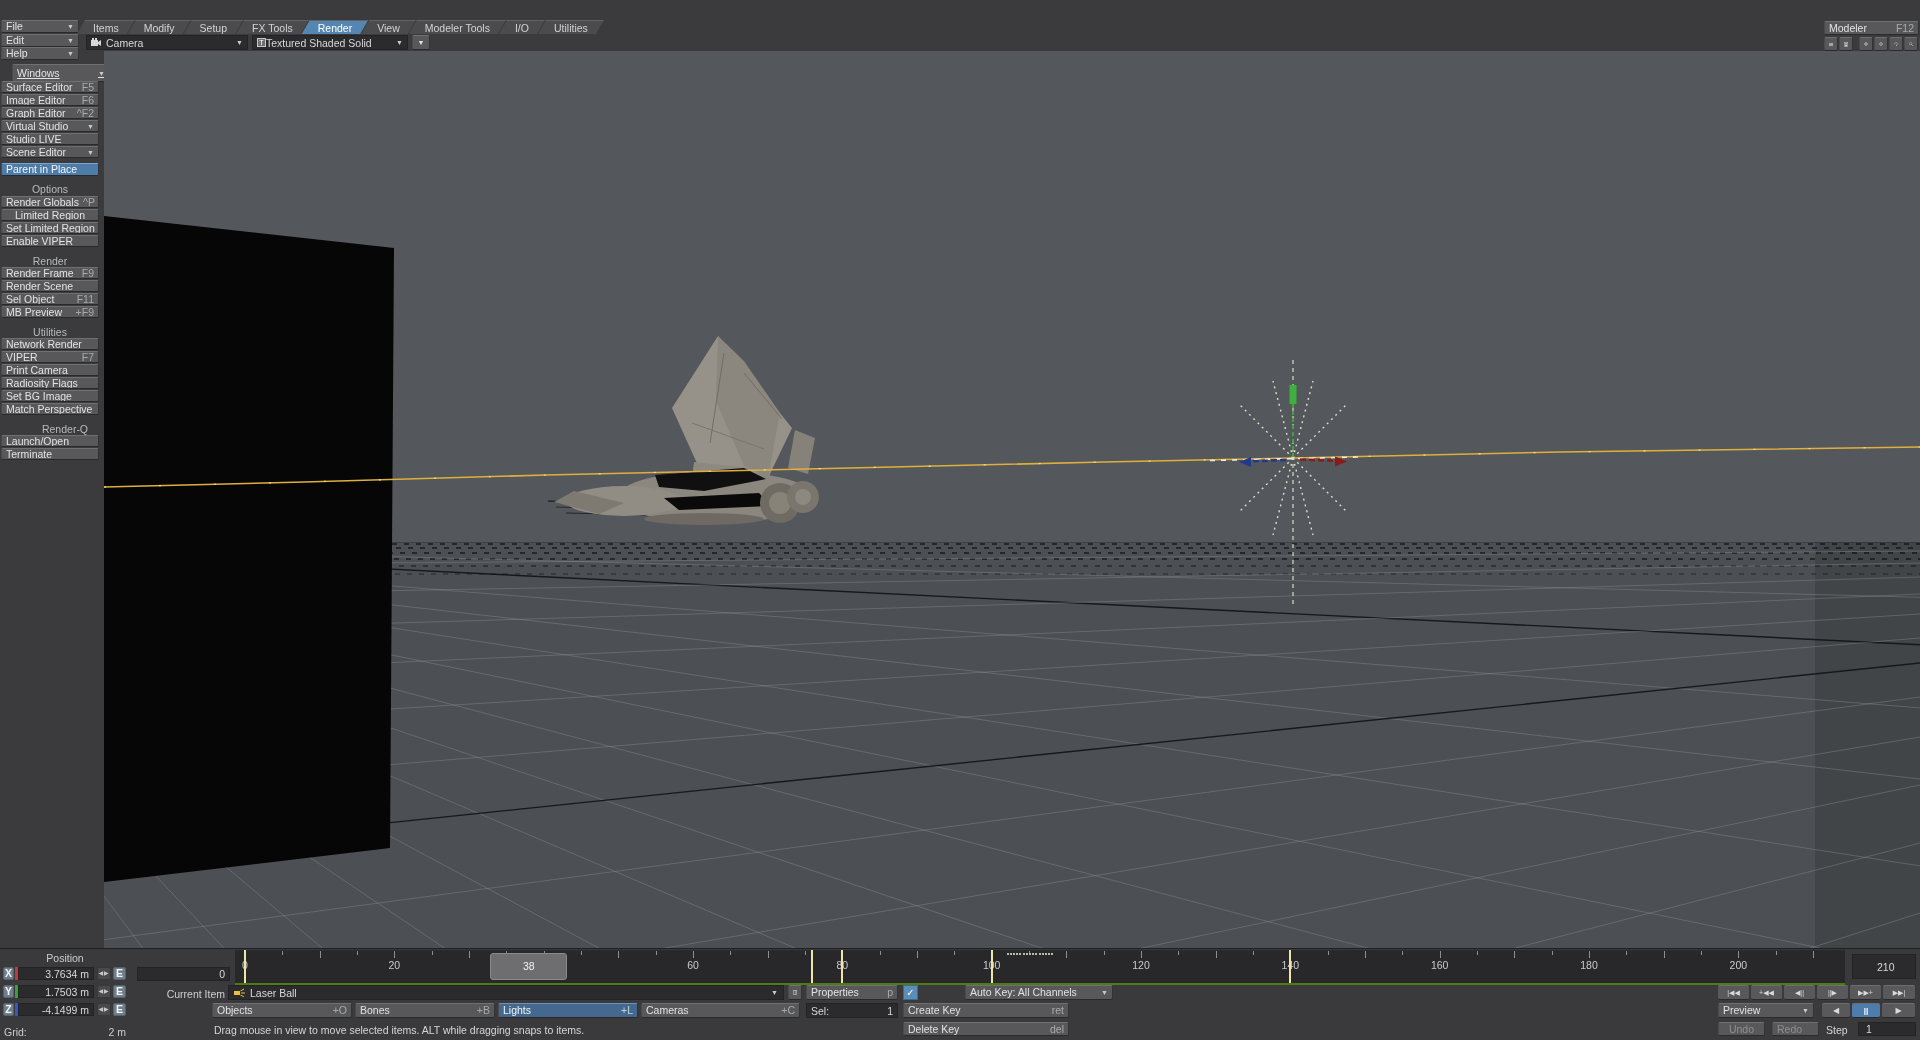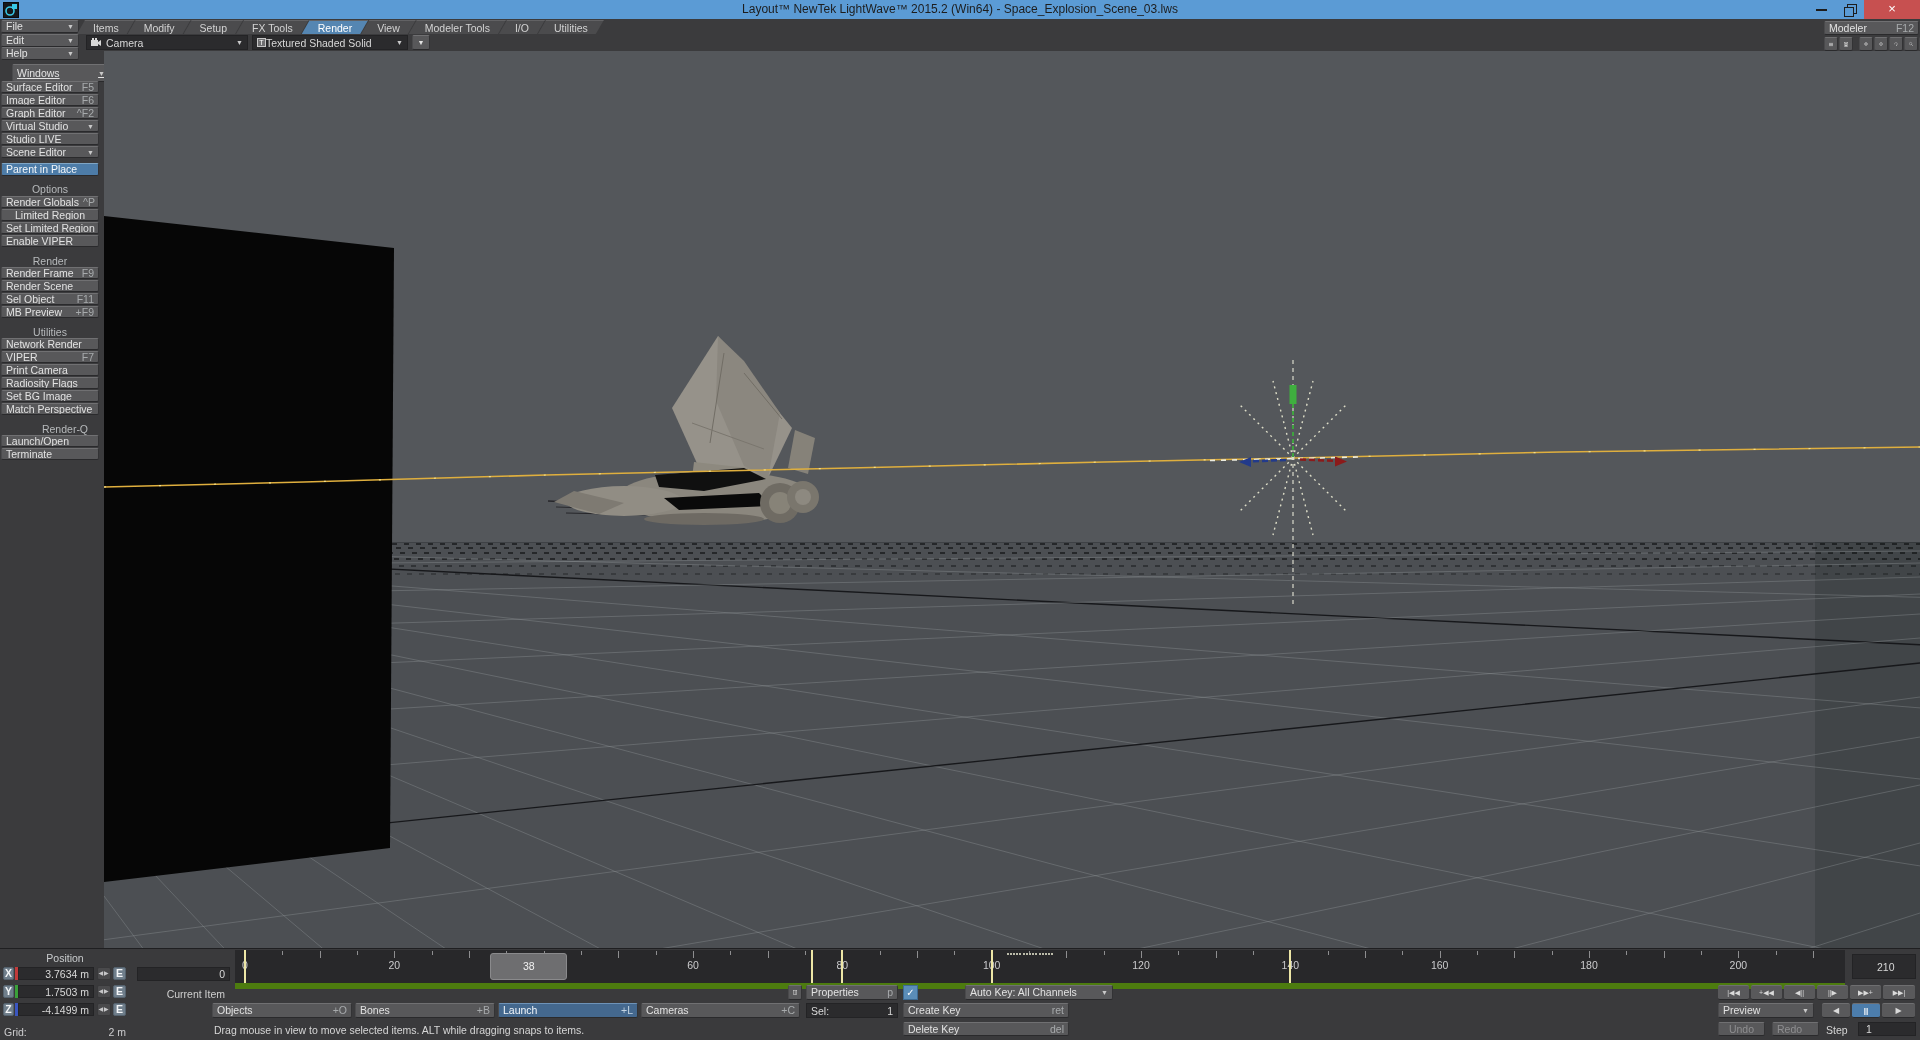--- a/index.html
+++ b/index.html
@@ -33,21 +33,21 @@
   .tab.active{background:#5586B2;color:#FFFFFF;}
   
   #viewport{left:104px;top:51px;width:1816px;height:897px;background:#54575B;}
   #ground{left:0;top:491px;width:1816px;height:406px;background:#4C4F53;}
   #horizon{left:0;top:491px;width:1816px;height:1px;background:#3E4145;}
   .speck{left:0;width:1816px;height:2px;
        background:repeating-linear-gradient(90deg,rgba(16,17,19,.65) 0 5px,transparent 5px 12px);}
   #scene{left:0;top:0;}
   
   #bottom{left:0;top:948px;width:1920px;height:92px;background:#3A3A3C;border-top:1px solid #1F1F21;}
-  #ruler{left:235px;top:1px;width:1610px;height:33px;background:#28282A;border-bottom:6px solid #4d7c0f;}
+  #ruler{left:235px;top:1px;width:1610px;height:33px;background:#28282A;border-bottom:2px solid #4d7c0f;}
   .tick{position:absolute;top:1px;width:1px;background:#8E8E90;}
   .rlabel{position:absolute;top:9px;width:40px;margin-left:-20px;text-align:center;color:#CBCBCD;}
   .keyline{position:absolute;top:0;width:2px;height:33px;background:#EDE6A6;}
   .dopedot{position:absolute;top:3px;width:2px;height:2px;background:#BCBCAA;}
   #slider{position:absolute;top:3px;width:77px;height:27px;background:#6E6E70;border:1px solid #8A8A8C;
        border-radius:3px;box-sizing:border-box;text-align:center;line-height:25px;color:#F2F2F2;}
   .xyzbox{background:#6F7E8B;border:1px solid #55626E;box-sizing:border-box;color:#F4F6F8;
        text-align:center;line-height:11px;font-weight:bold;border-radius:2px;}
   .stripe{width:3px;height:13px;}
   .stepper{background:#4A4A4C;border:1px solid #38383A;border-radius:2px;box-sizing:border-box;
@@ -57,37 +57,20 @@
        line-height:13px;letter-spacing:0;}
   .tbtn.blue{background:#4C7DAC;color:#fff;}
   .dim{color:#8E8E90;}
   svg{display:block;}
 </style>
 </head>
 <body>
 
 <div id="app">
 
-  <div class="ab" id="titlebar">
-    <div class="ab" style="left:3px;top:2px;width:14px;height:14px;background:#16181c;border:1px solid #0a0b0d;">
-      <svg width="14" height="14" viewBox="0 0 14 14">
-          <circle cx="6" cy="8" r="4" fill="none" stroke="#39c7e6" stroke-width="1.6"></circle>
-          <rect x="8" y="1" width="5" height="5" fill="#39c7e6"></rect>
-        </svg>
-    </div>
-    <div class="ab title">Layout™ NewTek LightWave™ 2015.2 (Win64) - Space_Explosion_Scene_03.lws</div>
-    <div class="ab wbtn" style="left:1806px;width:30px;">
-      <div class="ab" style="left:10px;top:9px;width:11px;height:2px;background:#1d1d1d;"></div>
-    </div>
-    <div class="ab wbtn" style="left:1836px;width:28px;">
-      <div class="ab" style="left:11px;top:4px;width:8px;height:8px;border:1px solid #1d1d1d;"></div>
-      <div class="ab" style="left:8px;top:7px;width:8px;height:8px;border:1px solid #1d1d1d;background:#5B9BD5;"></div>
-    </div>
-    <div class="ab wbtn" id="close-btn" style="left:1864px;width:56px;">×</div>
-  </div>
 
   <div class="ab btn dd" style="left:1px;top:20px;width:78px;height:13px;">
     <span>File</span>
       <span class="arr">▼</span>
   </div>
   <div class="ab btn dd" style="left:1px;top:34px;width:78px;height:13px;">
     <span>Edit</span>
       <span class="arr">▼</span>
   </div>
   <div class="ab btn dd" style="left:1px;top:47px;width:78px;height:13px;">
@@ -469,20 +452,32 @@
         <div class="dopedot" style="left: 803.603px;"></div>
         <div class="dopedot" style="left: 806.803px;"></div>
         <div class="dopedot" style="left: 810.003px;"></div>
         <div class="dopedot" style="left: 813.203px;"></div>
         <div class="dopedot" style="left: 816.403px;"></div>
         <div id="slider" style="left: 255.235px;">38</div>
       </div>
     <div class="ab field" style="left:1852px;top:5px;width:64px;height:25px;padding-left:24px;">210</div>
 
     <div class="ab" style="left:137px;top:39px;width:88px;text-align:right;color:#CFCFCF;">Current Item</div>
+    <div class="ab field dd" style="left:228px;top:36px;width:556px;height:15px;padding:0 5px;display:flex;">
+      <svg width="11" height="9" viewBox="0 0 11 9">
+          <rect x="0" y="3" width="6" height="4" fill="#E8C23A"></rect>
+          <g stroke="#E8C23A">
+            <line x1="7" y1="5" x2="11" y2="5"></line>
+            <line x1="6.5" y1="3" x2="10" y2="1"></line>
+            <line x1="6.5" y1="7" x2="10" y2="9"></line>
+          </g>
+        </svg>
+      <span style="margin-left:5px;">Laser Ball</span>
+      <span class="arr">▼</span>
+    </div>
     <div class="ab btn" style="left:788px;top:36px;width:14px;height:15px;justify-content:center;">
       <svg width="8" height="9" viewBox="0 0 8 9">
           <rect x="0.5" y="0.5" width="7" height="8" fill="none" stroke="#D8D8D8"></rect>
           <line x1="4.5" y1="0.5" x2="4.5" y2="8.5" stroke="#D8D8D8"></line>
         </svg>
     </div>
     <div class="ab btn" style="left:806px;top:36px;width:92px;height:15px;">
       <span>Properties</span>
       <span class="sc">p</span>
     </div>
@@ -494,21 +489,21 @@
 
     <div class="ab btn" style="left:212px;top:54px;width:140px;height:15px;">
         <span>Objects</span>
         <span class="sc">+O</span>
       </div>
     <div class="ab btn" style="left:355px;top:54px;width:140px;height:15px;">
         <span>Bones</span>
         <span class="sc">+B</span>
       </div>
     <div class="ab btn" style="left:498px;top:54px;width:140px;height:15px;background:#44688E;border-top-color:#6E93B8;">
-        <span style="color:#F2F6FA;">Launch</span>
+        <span style="color:#F2F6FA;">Lights</span>
         <span class="sc" style="color:#C3D3E2;">+L</span>
       </div>
     <div class="ab btn" style="left:641px;top:54px;width:159px;height:15px;">
         <span>Cameras</span>
         <span class="sc">+C</span>
       </div>
     <div class="ab field" style="left:806px;top:54px;width:92px;height:15px;padding:0 4px;">
       <span>Sel:</span>
       <span style="margin-left:auto;">1</span>
     </div>

